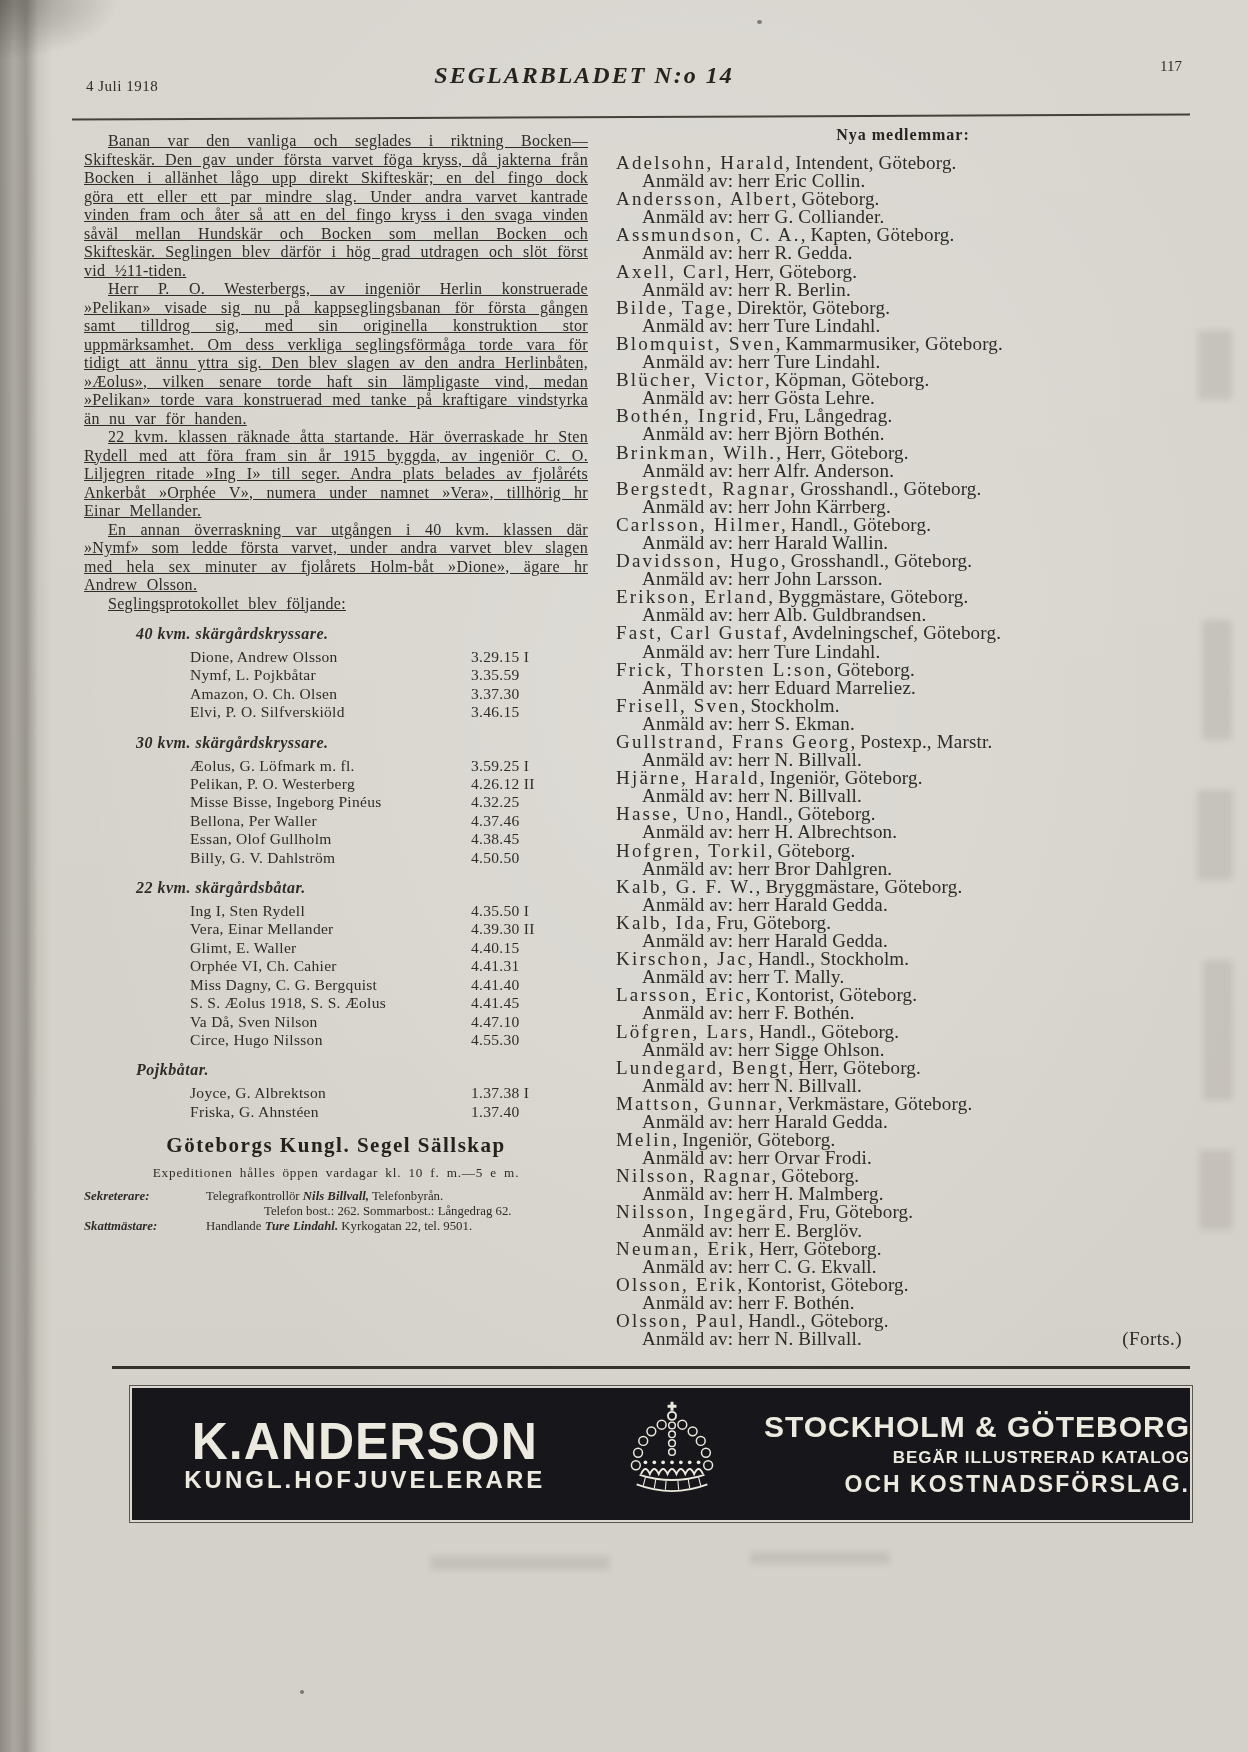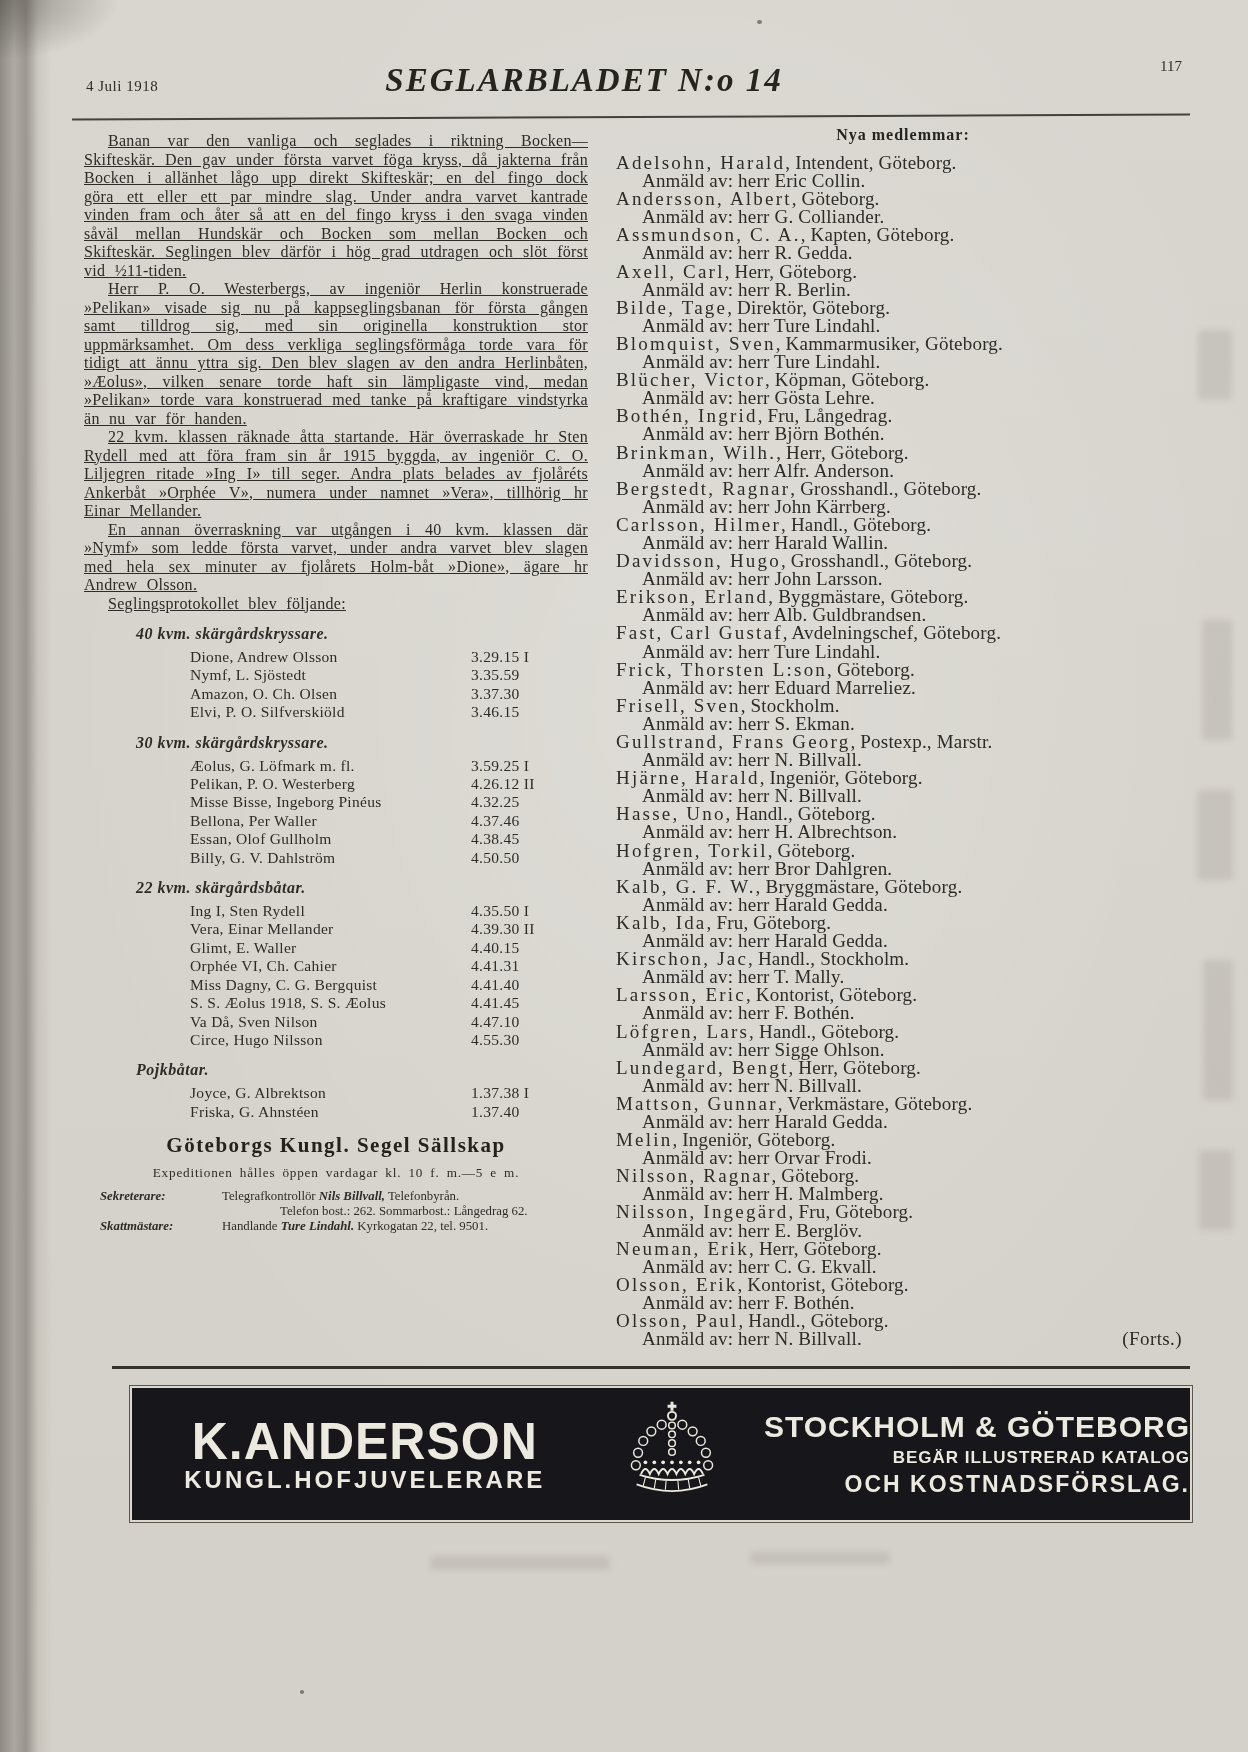--- a/index.html
+++ b/index.html
@@ -16,38 +16,38 @@
   .gutter{position:absolute;left:0;top:0;bottom:0;width:52px;
     background:linear-gradient(90deg, rgba(70,66,60,.50) 0px, rgba(105,100,92,.38) 14px, rgba(80,76,68,.45) 26px, rgba(140,135,125,.18) 38px, rgba(0,0,0,0) 52px);}
   .corner-shade{position:absolute;left:0;top:0;width:120px;height:60px;
     background:radial-gradient(ellipse at 0 0, rgba(60,56,50,.45), rgba(0,0,0,0) 70%);}
   .ghost{position:absolute;background:rgba(100,95,85,.14);filter:blur(3px);border-radius:3px;}
   .speck{position:absolute;background:rgba(50,46,40,.55);border-radius:50%;}
 
   
   .hdr-date{position:absolute;left:86px;top:78px;font-size:15px;letter-spacing:.5px;}
   .masthead{position:absolute;left:0;right:80px;top:62px;text-align:center;
-    font-size:33px;font-weight:bold;font-style:italic;letter-spacing:2px;color:#26241f;}
+    font-size:24px;font-weight:bold;font-style:italic;letter-spacing:2px;color:#26241f;}
   .pagenum{position:absolute;right:66px;top:58px;font-size:15px;}
   .hdr-rule{position:absolute;left:72px;right:58px;top:116px;height:2px;background:#44413a;transform:rotate(-.25deg);}
 
   
   .left-col{position:absolute;left:84px;top:132px;width:504px;}
   .para{font-size:16px;line-height:18.5px;text-align:justify;text-indent:24px;
     letter-spacing:.3px;word-spacing:5px;margin:0;text-decoration:underline;}
   .race-title{font-size:16px;font-weight:bold;font-style:italic;margin:12px 0 5px 52px;letter-spacing:.5px;}
   .race-row{position:relative;font-size:15.5px;line-height:18.4px;padding-left:106px;letter-spacing:.3px;}
   .r-time{position:absolute;left:387px;white-space:nowrap;}
 
   .club{margin-top:12px;}
   .club-title{font-size:21px;font-weight:bold;text-align:center;letter-spacing:1.5px;color:#24221d;}
   .club-hours{font-size:13.2px;text-align:center;margin-top:7px;letter-spacing:.8px;word-spacing:3px;}
   .officers{margin-top:8px;font-size:12.8px;}
   .officer{display:flex;}
-  .o-role{width:122px;font-style:italic;font-weight:bold;flex:0 0 auto;margin-left:16px;}
+  .o-role{width:122px;font-style:italic;font-weight:bold;flex:0 0 auto;}
   .o-val{flex:1;}
   .o-name{font-style:italic;font-weight:bold;}
   .o-line2{padding-left:58px;}
 
   
   .right-col{position:absolute;left:616px;top:126px;width:574px;}
   .members-heading{font-size:16px;font-weight:bold;text-align:center;letter-spacing:1px;margin-bottom:10px;color:#26241f;}
   .member{font-size:19px;line-height:18.1px;letter-spacing:.2px;}
   .m-name{letter-spacing:2.2px;}
   .m-line2{padding-left:26px;}
@@ -85,21 +85,21 @@
     <p class="para">Banan var den vanliga och seglades i riktning Bocken—Skifteskär. Den gav under första varvet föga kryss, då jakterna från Bocken i allänhet lågo upp direkt Skifteskär; en del fingo dock göra ett eller ett par mindre slag. Under andra varvet kantrade vinden fram och åter så att en del fingo kryss i den svaga vinden såväl mellan Hundskär och Bocken som mellan Bocken och Skifteskär. Seglingen blev därför i hög grad utdragen och slöt först vid ½11-tiden.</p>
     <p class="para">Herr P. O. Westerbergs, av ingeniör Herlin konstruerade »Pelikan» visade sig nu på kappseglingsbanan för första gången samt tilldrog sig, med sin originella konstruktion stor uppmärksamhet. Om dess verkliga seglingsförmåga torde vara för tidigt att ännu yttra sig. Den blev slagen av den andra Herlinbåten, »Æolus», vilken senare torde haft sin lämpligaste vind, medan »Pelikan» torde vara konstruerad med tanke på kraftigare vindstyrka än nu var för handen.</p>
     <p class="para">22 kvm. klassen räknade åtta startande. Här överraskade hr Sten Rydell med att föra fram sin år 1915 byggda, av ingeniör C. O. Liljegren ritade »Ing I» till seger. Andra plats belades av fjolåréts Ankerbåt »Orphée V», numera under namnet »Vera», tillhörig hr Einar Mellander.</p>
     <p class="para">En annan överraskning var utgången i 40 kvm. klassen där »Nymf» som ledde första varvet, under andra varvet blev slagen med hela sex minuter av fjolårets Holm-båt »Dione», ägare hr Andrew Olsson.</p>
     <p class="para">Seglingsprotokollet blev följande:</p>
 
     <div id="race-sections">
         <div class="race-block">
           <div class="race-title">40 kvm. skärgårdskryssare.</div>
           <div class="race-row"><span class="r-boat">Dione, Andrew Olsson</span><span class="r-time">3.29.15 I</span></div>
-          <div class="race-row"><span class="r-boat">Nymf, L. Sjöstedt</span><span class="r-time">3.35.59</span></div>
+          <div class="race-row"><span class="r-boat">Nymf, L. Pojkbåtar</span><span class="r-time">3.35.59</span></div>
           <div class="race-row"><span class="r-boat">Amazon, O. Ch. Olsen</span><span class="r-time">3.37.30</span></div>
           <div class="race-row"><span class="r-boat">Elvi, P. O. Silfverskiöld</span><span class="r-time">3.46.15</span></div>
         </div>
         <div class="race-block">
           <div class="race-title">30 kvm. skärgårdskryssare.</div>
           <div class="race-row"><span class="r-boat">Æolus, G. Löfmark m. fl.</span><span class="r-time">3.59.25 I</span></div>
           <div class="race-row"><span class="r-boat">Pelikan, P. O. Westerberg</span><span class="r-time">4.26.12 II</span></div>
           <div class="race-row"><span class="r-boat">Misse Bisse, Ingeborg Pinéus</span><span class="r-time">4.32.25</span></div>
           <div class="race-row"><span class="r-boat">Bellona, Per Waller</span><span class="r-time">4.37.46</span></div>
           <div class="race-row"><span class="r-boat">Essan, Olof Gullholm</span><span class="r-time">4.38.45</span></div>

